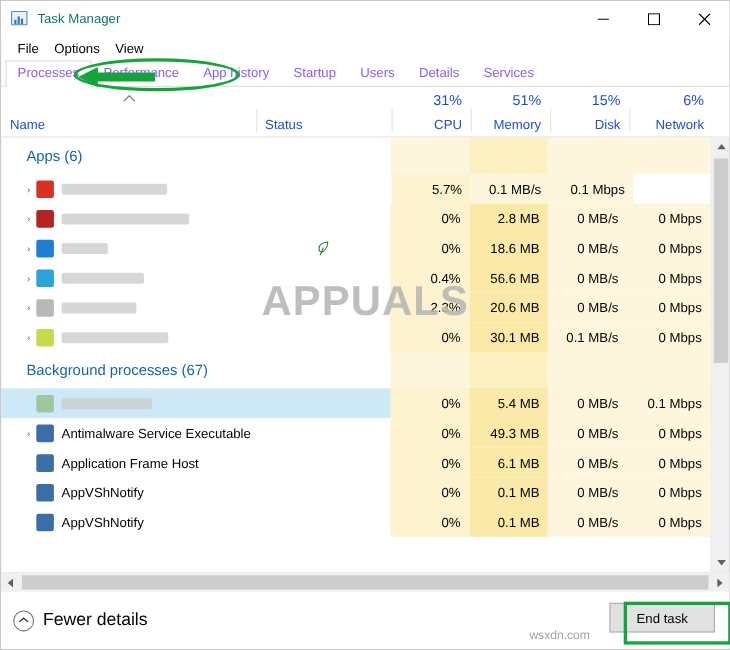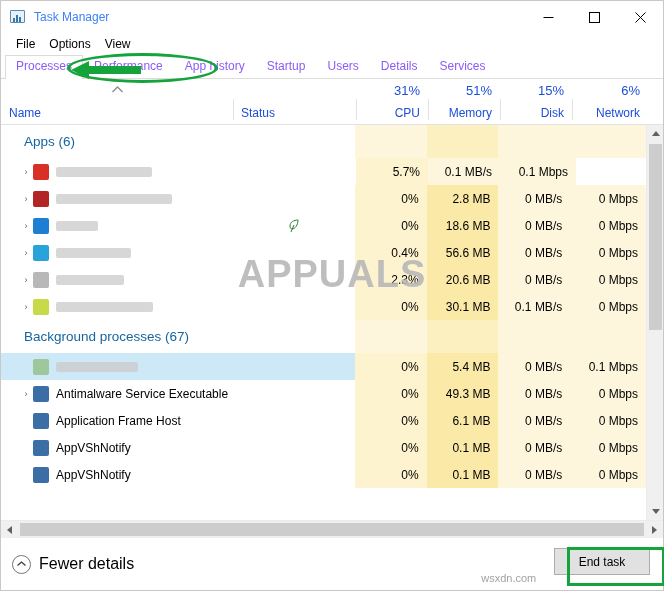--- a/index.html
+++ b/index.html
@@ -55,21 +55,21 @@
     position: absolute;
     bottom: 3px;
     width: 2px;
     background: #3a78a5;
   }
   .tm-icon .b1 { left: 3px;  height: 4px; }
   .tm-icon .b2 { left: 6px;  height: 7px; }
   .tm-icon .b3 { left: 9px;  height: 5px; }
   .title-text {
     font-size: 12px;
-    color: #3b82f6;
+    color: #0f766e;
     flex: 1;
   }
   .win-btns {
     display: flex;
     height: 32px;
     flex: none;
   }
   .win-btn {
     width: 46px;
     height: 32px;

